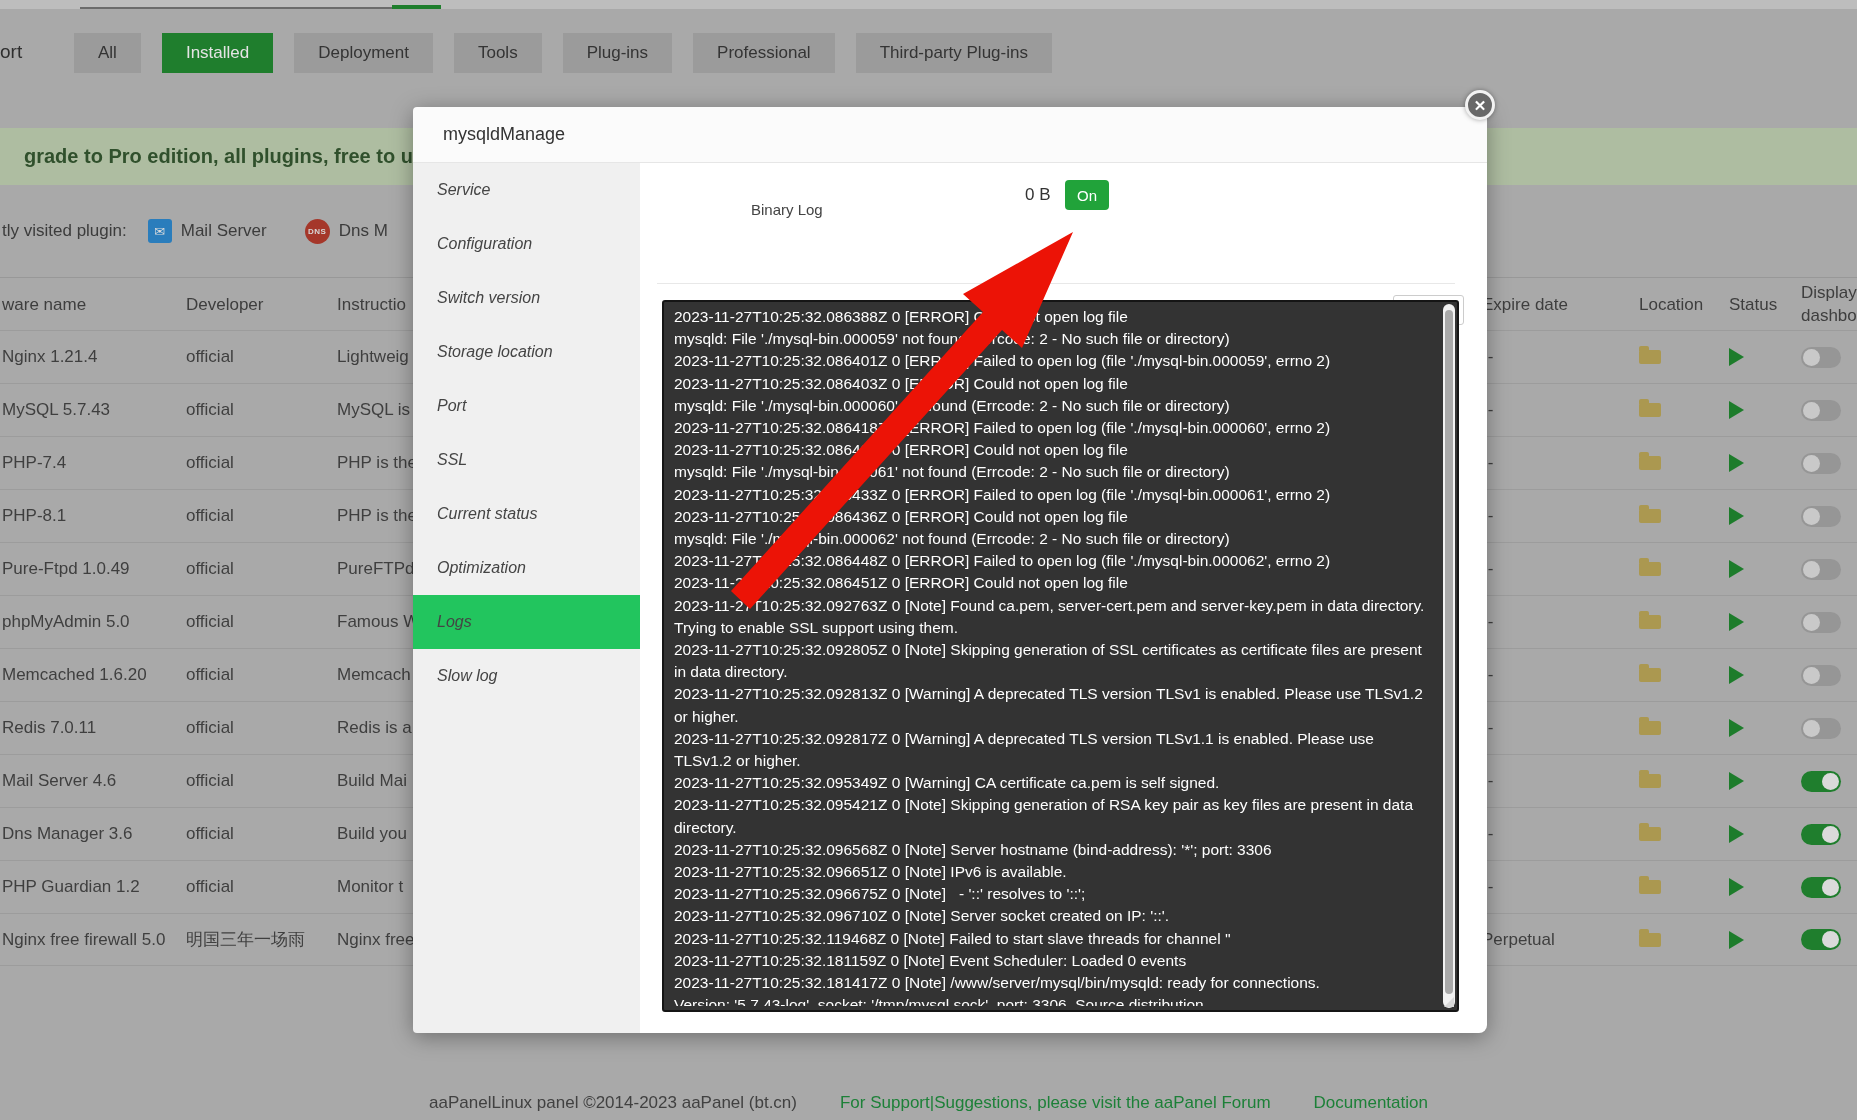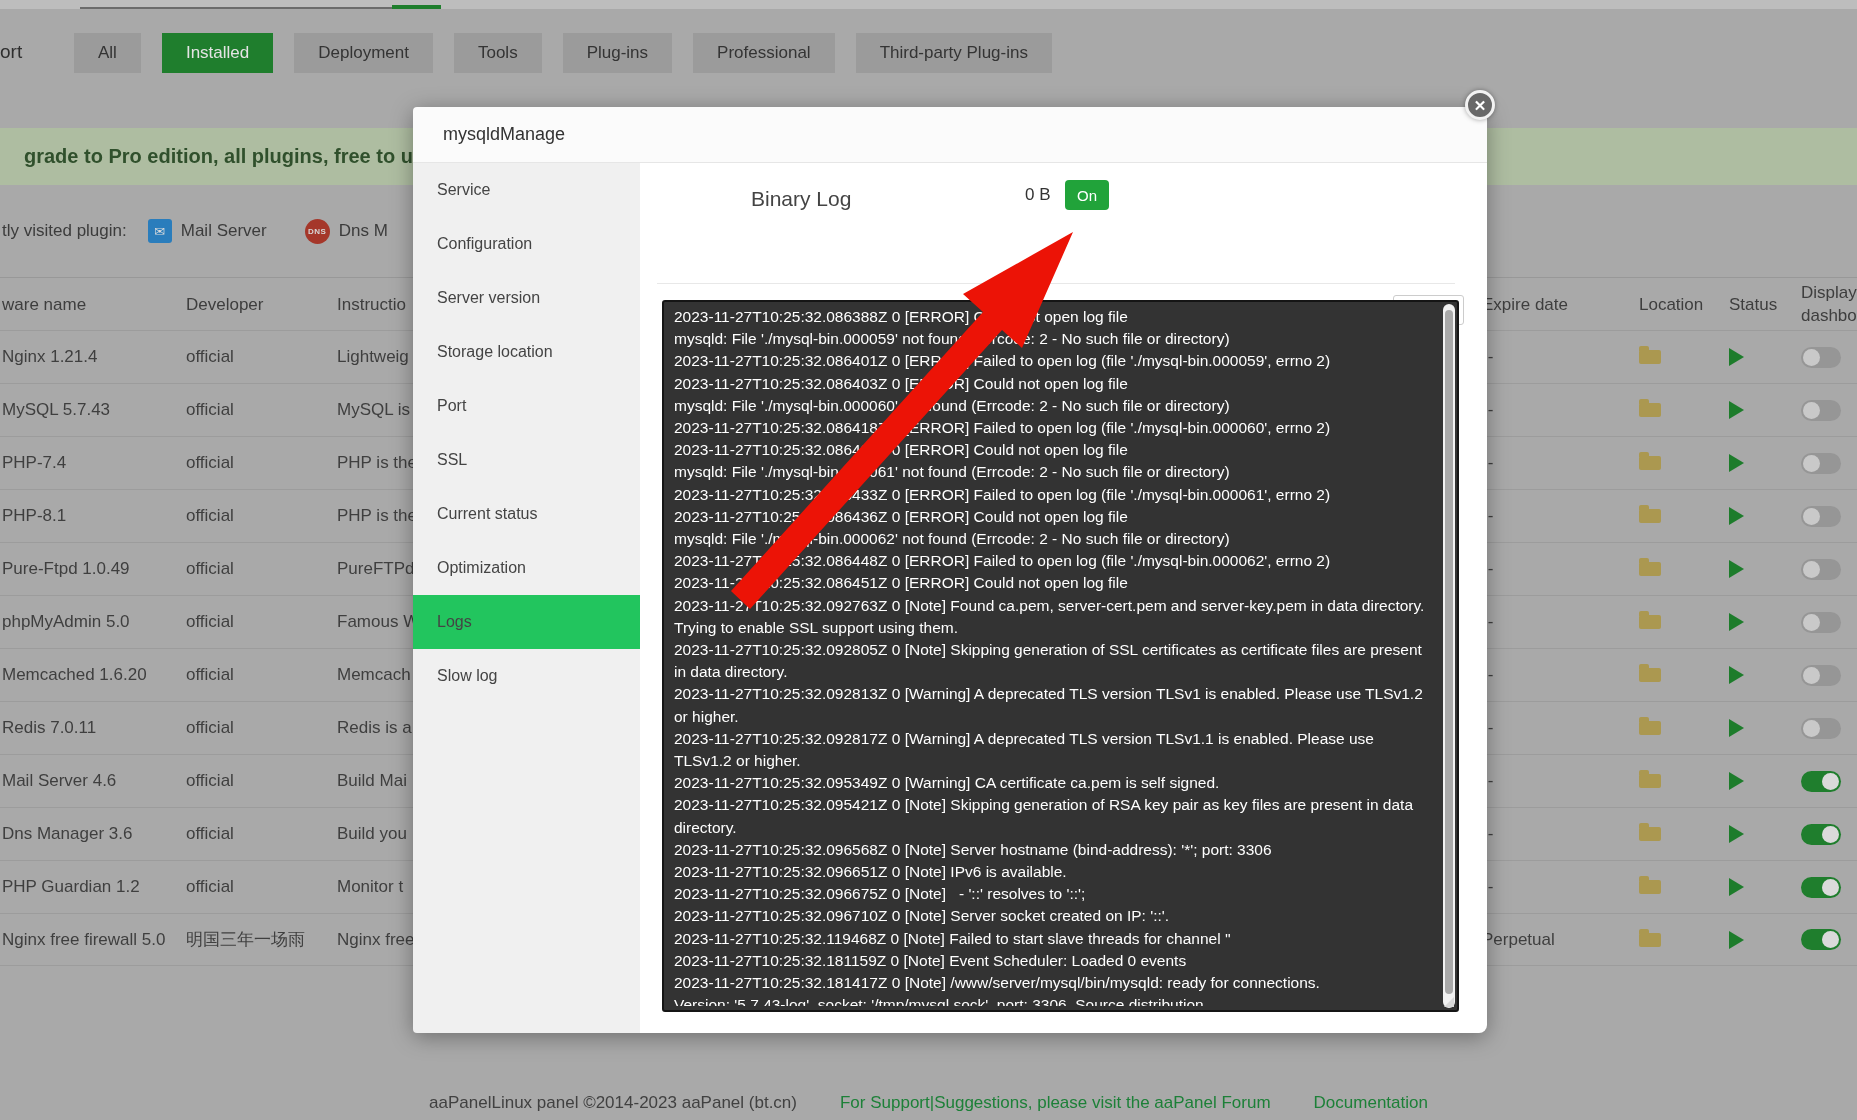--- a/index.html
+++ b/index.html
@@ -63,24 +63,24 @@
   .f-copy { color:#414141; }
   .f-link { color:#1d8038; cursor:pointer; }
 
   
   .modal { position:absolute; left:413px; top:107px; width:1074px; height:926px; background:#fff;
            border-radius:8px; box-shadow:0 4px 22px rgba(0,0,0,.35); z-index:10; }
   .m-head { position:absolute; left:0; top:0; width:100%; height:56px; background:#fbfbfb;
             border-bottom:1px solid #e6e6e6; border-radius:4px 4px 0 0; display:flex; align-items:center; }
   .m-title { margin-left:30px; font-size:18px; color:#333; }
   .m-side { position:absolute; left:0; top:56px; width:227px; bottom:0; background:#f0f0f0; border-radius:0 0 0 4px; }
-  .m-item { height:54px; line-height:54px; padding-left:24px; font-size:16px; color:#444; cursor:pointer; }
+  .m-item { height:54px; line-height:54px; padding-left:24px; font-size:16px; color:#444; cursor:pointer;font-style:italic; }
   .m-item.active { background:#22c55e; }
   .m-content { position:absolute; left:227px; top:56px; right:0; bottom:0; }
-  .binary-label { position:absolute; left:111px; top:4px; height:64px; line-height:64px; font-size:21px; color:#444; }
+  .binary-label { position:absolute; left:111px; top:15px; height:64px; line-height:64px; font-size:15px; color:#444; }
   .binary-size { position:absolute; left:385px; top:0; height:64px; line-height:64px; font-size:17px; color:#333; }
   .on-btn { position:absolute; left:425px; top:17px; height:30px; padding:0 12px; background:#21a33a;
             border:none; border-radius:4px; color:#fff; font-size:15px; font-family:inherit; cursor:pointer; }
   .divider2 { position:absolute; left:17px; right:32px; top:120px; height:1px; background:#e8e8e8; }
   .errlog-head { position:absolute; left:22px; top:132px; height:30px; line-height:30px; font-size:17.5px; color:#555; }
   .empty-btn { position:absolute; right:23px; top:132px; height:30px; padding:0 13px; background:#fff;
                border:1px solid #ccc; border-radius:3px; font-size:15px; color:#555; font-family:inherit; cursor:pointer; }
   .console { position:absolute; left:22px; top:137px; width:797px; height:712px; background:#333;
              border:2px solid #151515; border-radius:3px; }
   .console-text { position:absolute; left:10px; top:4px; right:26px; bottom:4px; overflow:hidden;
@@ -357,21 +357,21 @@
     <span class="f-link">Documentation</span>
   </div>
 
   <div class="modal">
     <div class="m-head">
       <span class="m-title">mysqldManage</span>
     </div>
     <div class="m-side">
       <div class="m-item">Service</div>
       <div class="m-item">Configuration</div>
-      <div class="m-item">Server version</div>
+      <div class="m-item">Switch version</div>
       <div class="m-item">Storage location</div>
       <div class="m-item">Port</div>
       <div class="m-item">SSL</div>
       <div class="m-item">Current status</div>
       <div class="m-item">Optimization</div>
       <div class="m-item active">Logs</div>
       <div class="m-item">Slow log</div>
     </div>
     <div class="m-content">
       <span class="binary-label">Binary Log</span>

